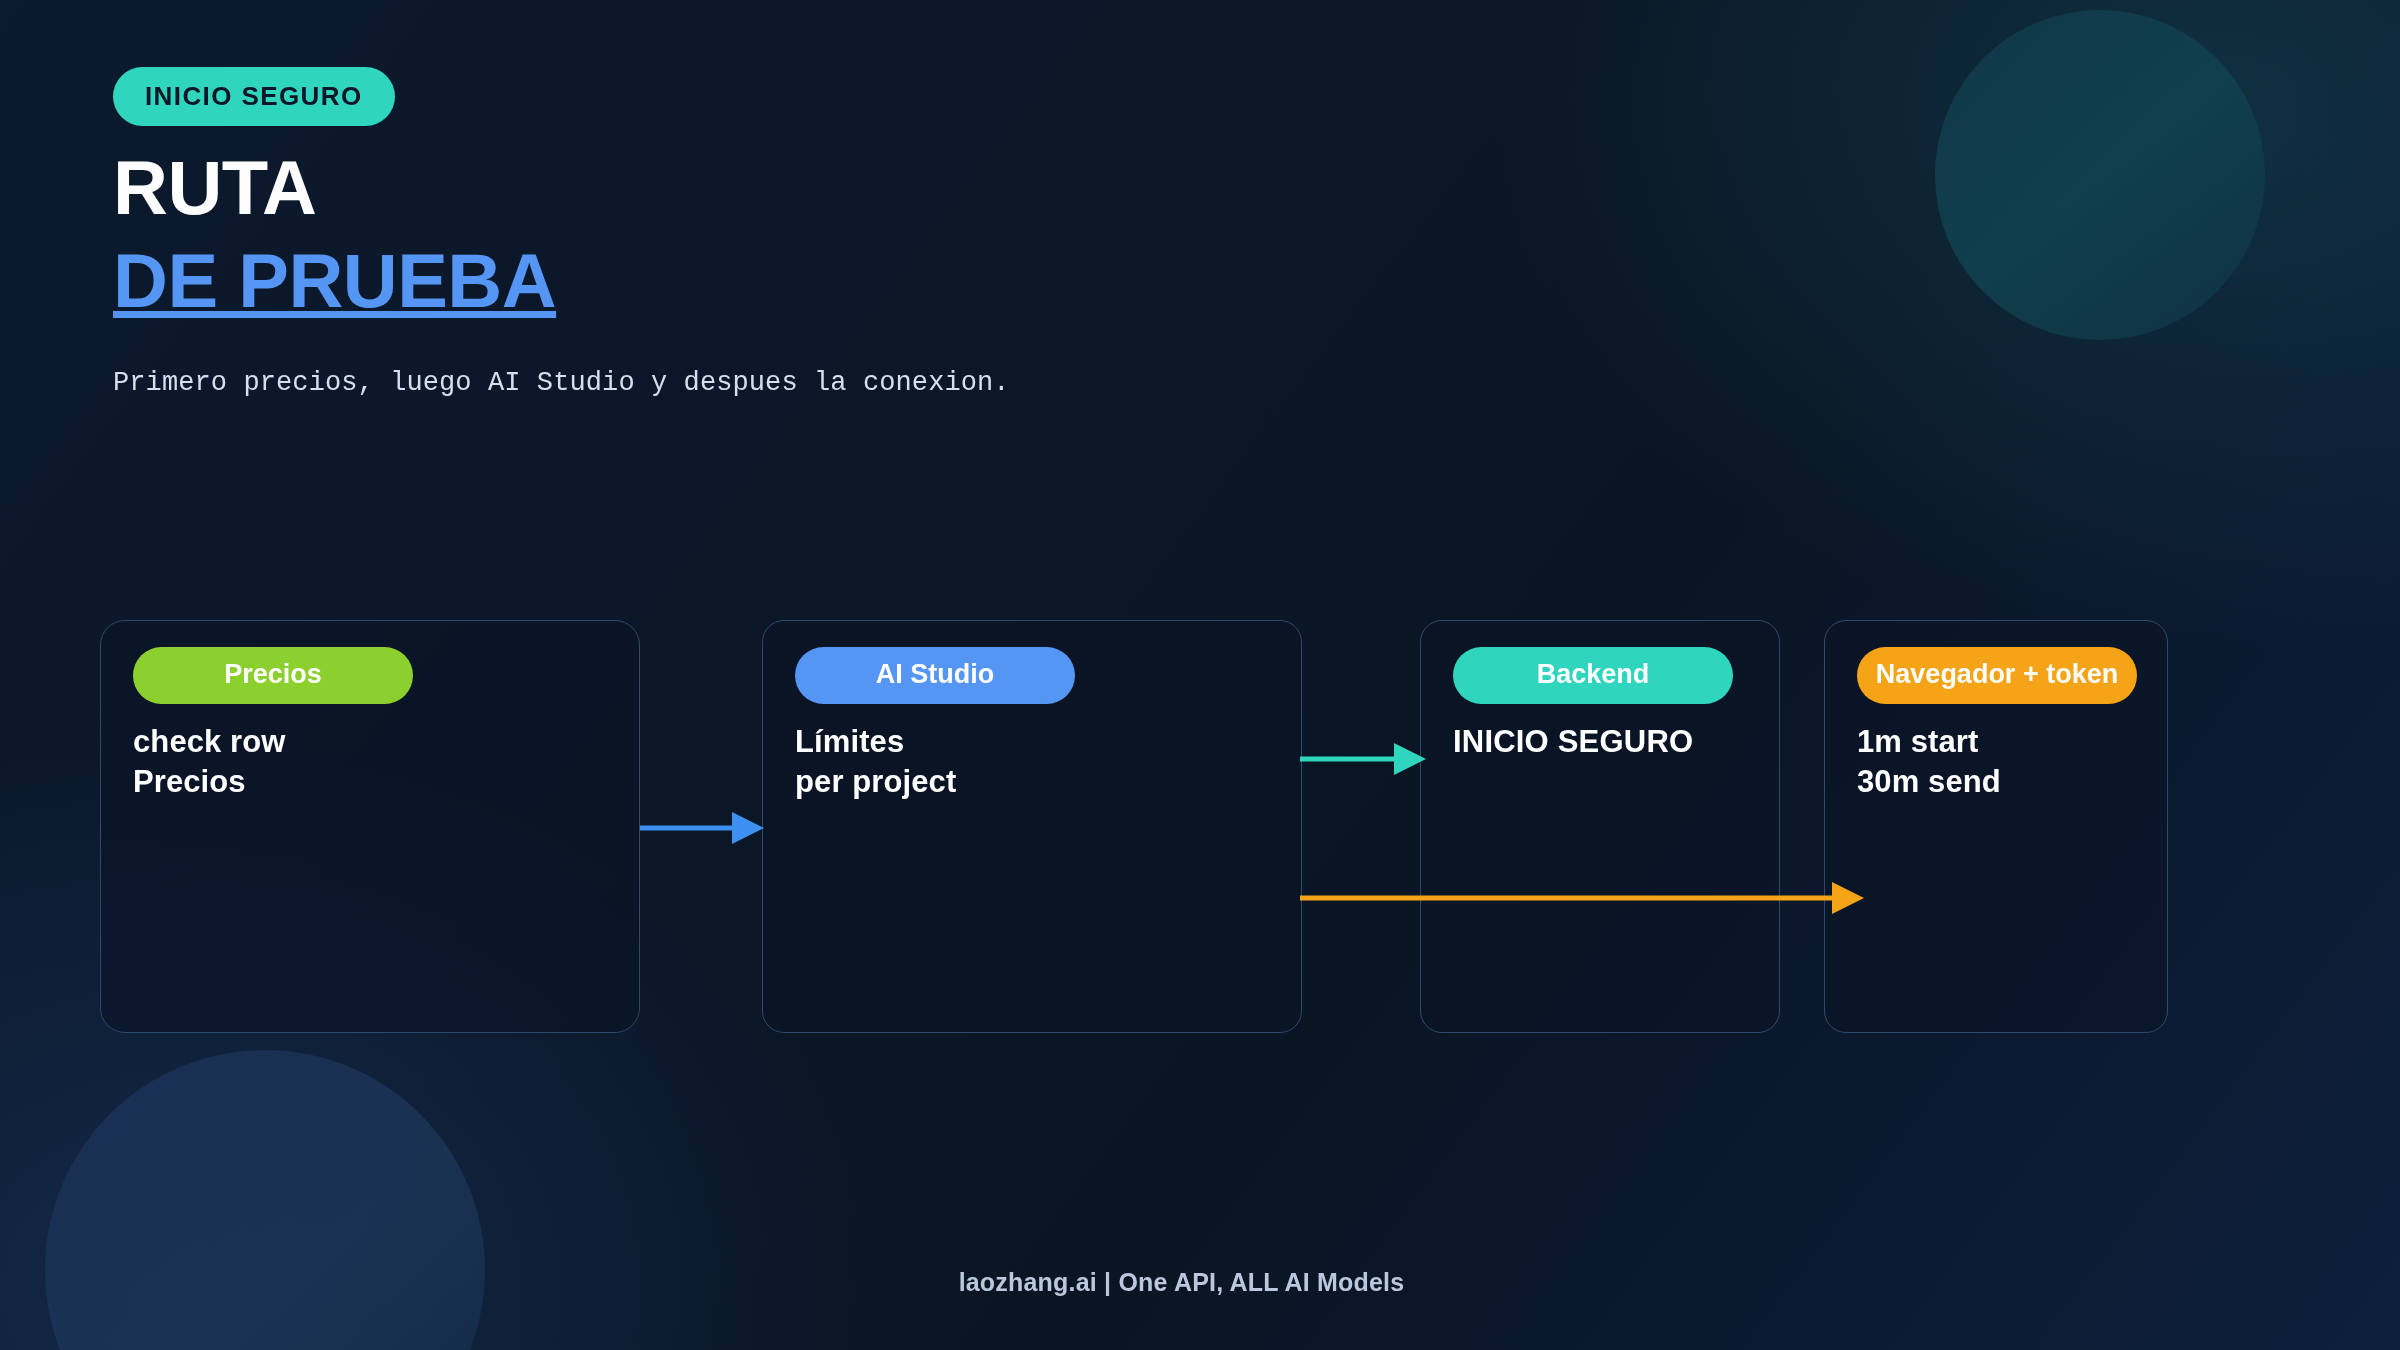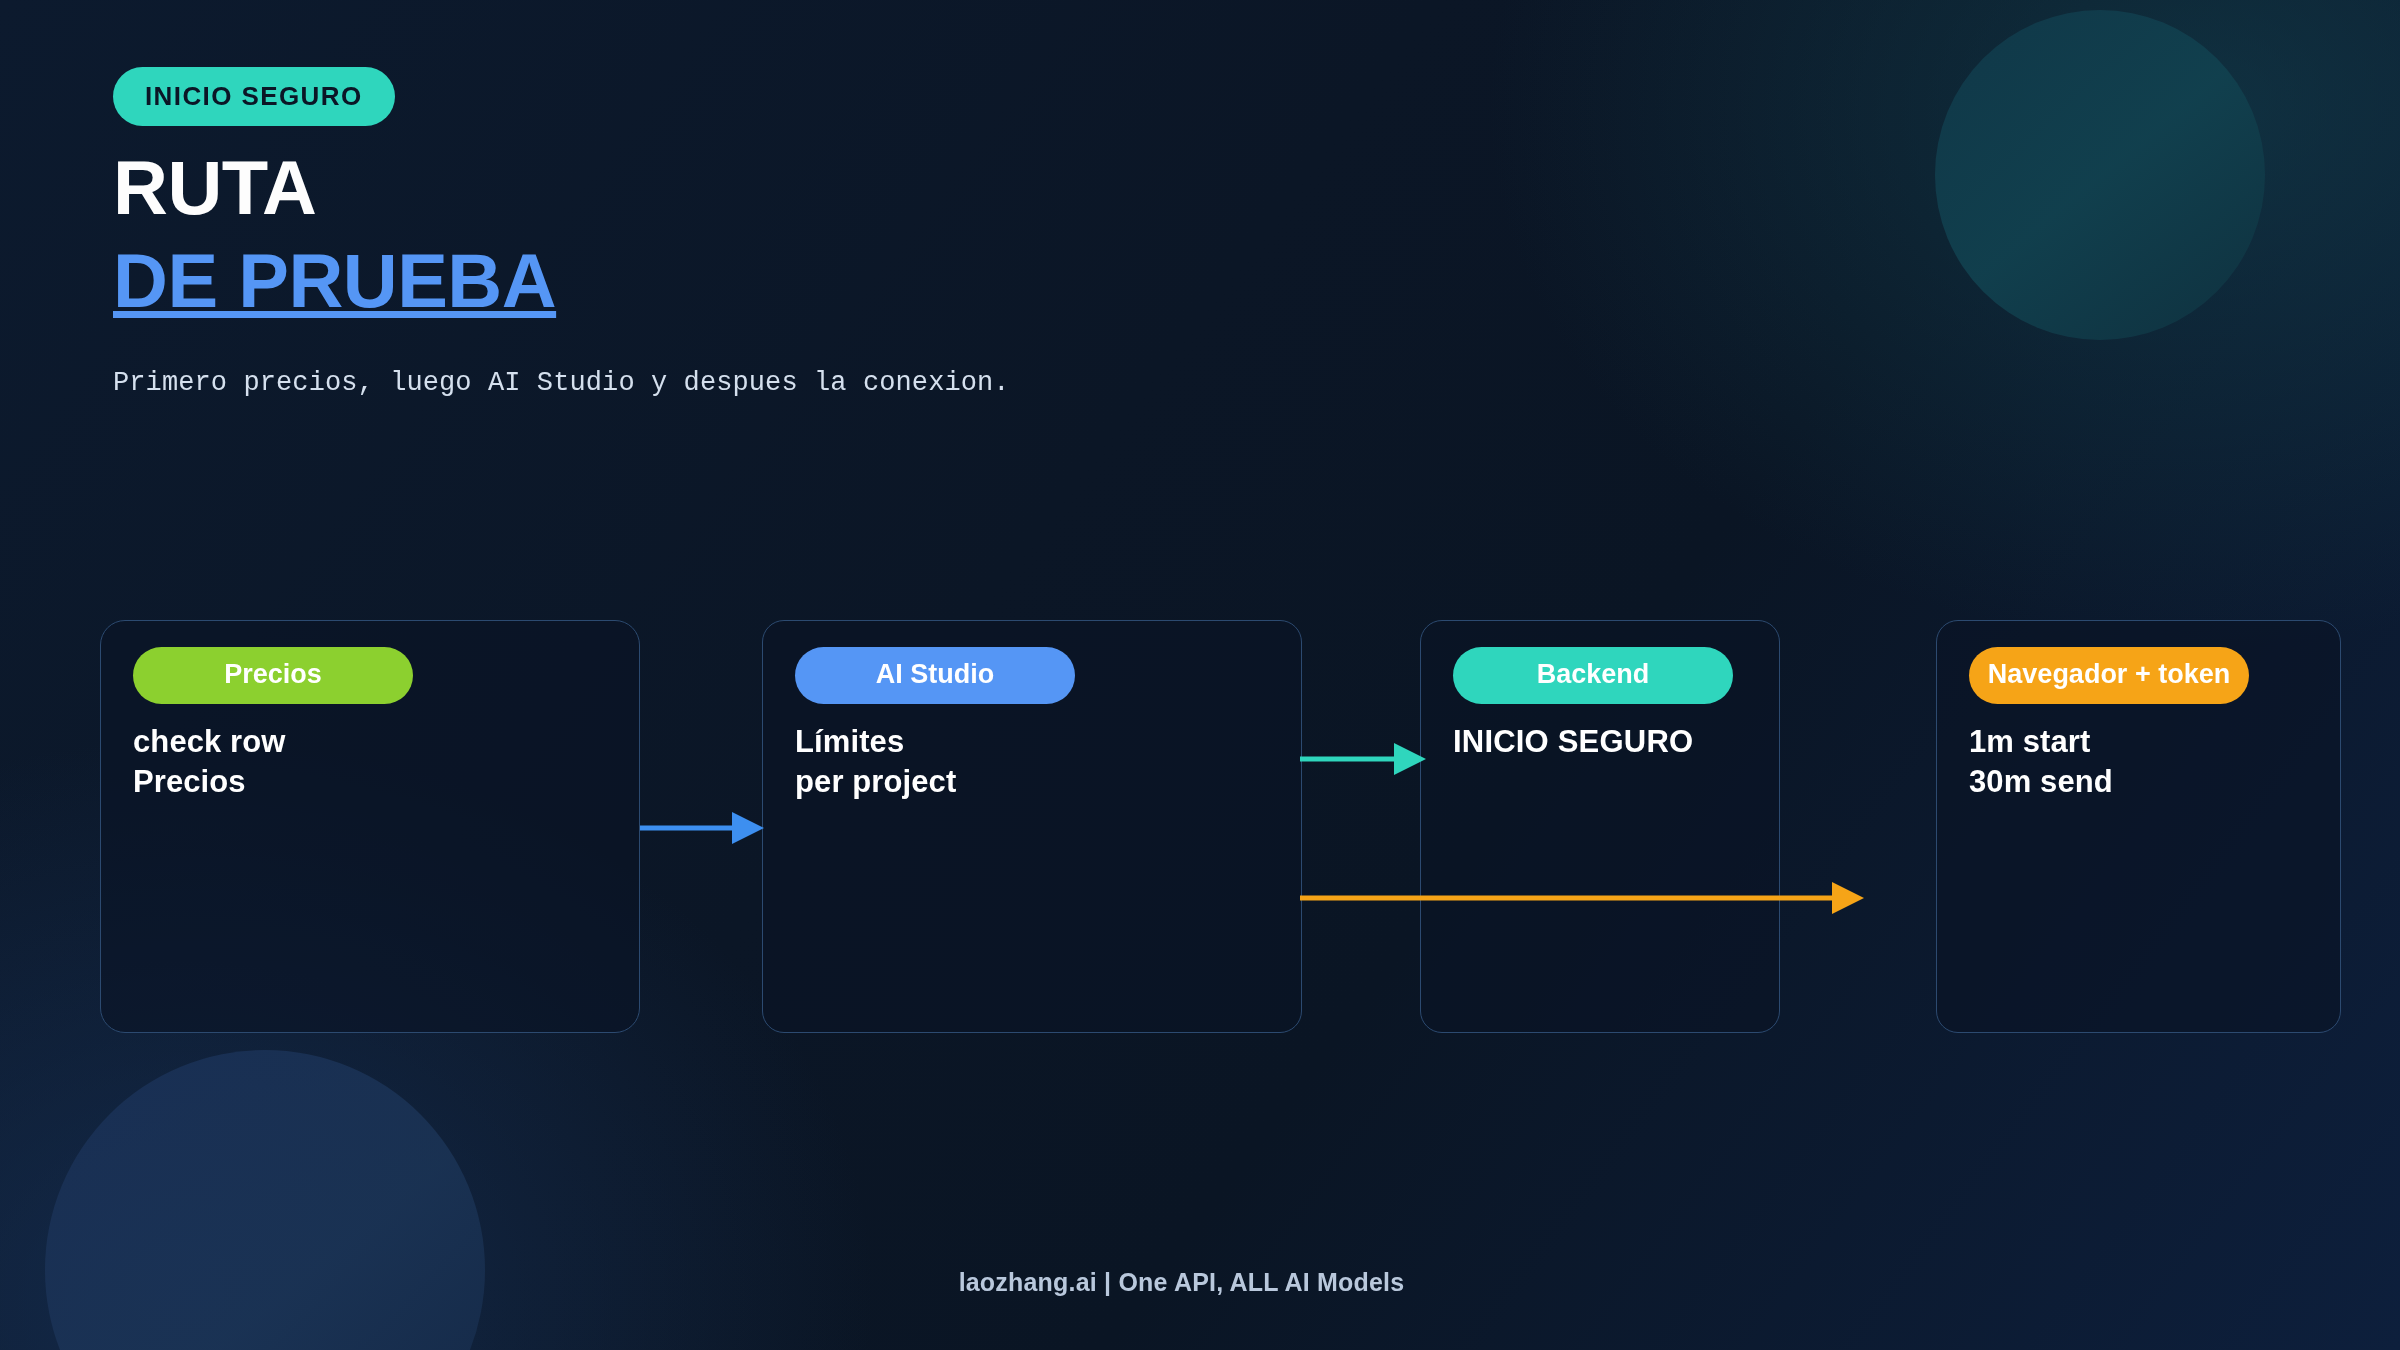--- a/index.html
+++ b/index.html
@@ -59,21 +59,21 @@
   .card{
     position:absolute; top:0; height:413px;
     border:1.6px solid #2c4a70;
     border-radius:22px;
     background:rgba(9,20,37,.62);
     padding:26px 32px 0;
   }
   .card.c1{ left:100px;  width:540px;border-radius:25px; }
   .card.c2{ left:762px;  width:540px; }
   .card.c3{ left:1420px; width:360px; }
-  .card.c4{ left:1936px; width:405px; }
+  .card.c4{ left:1824px; width:344px; }
 
   .badge{
     display:inline-block; position:relative;
     border-radius:50px; line-height:1;
     color:#ffffff; font-weight:bold; font-size:27px;
     padding:14px 0 16px;
     text-align:center; white-space:nowrap;
   }
   .badge.green  { background:#8cd02f; width:280px; }
   .badge.blue   { background:#5596f5; width:280px; }

